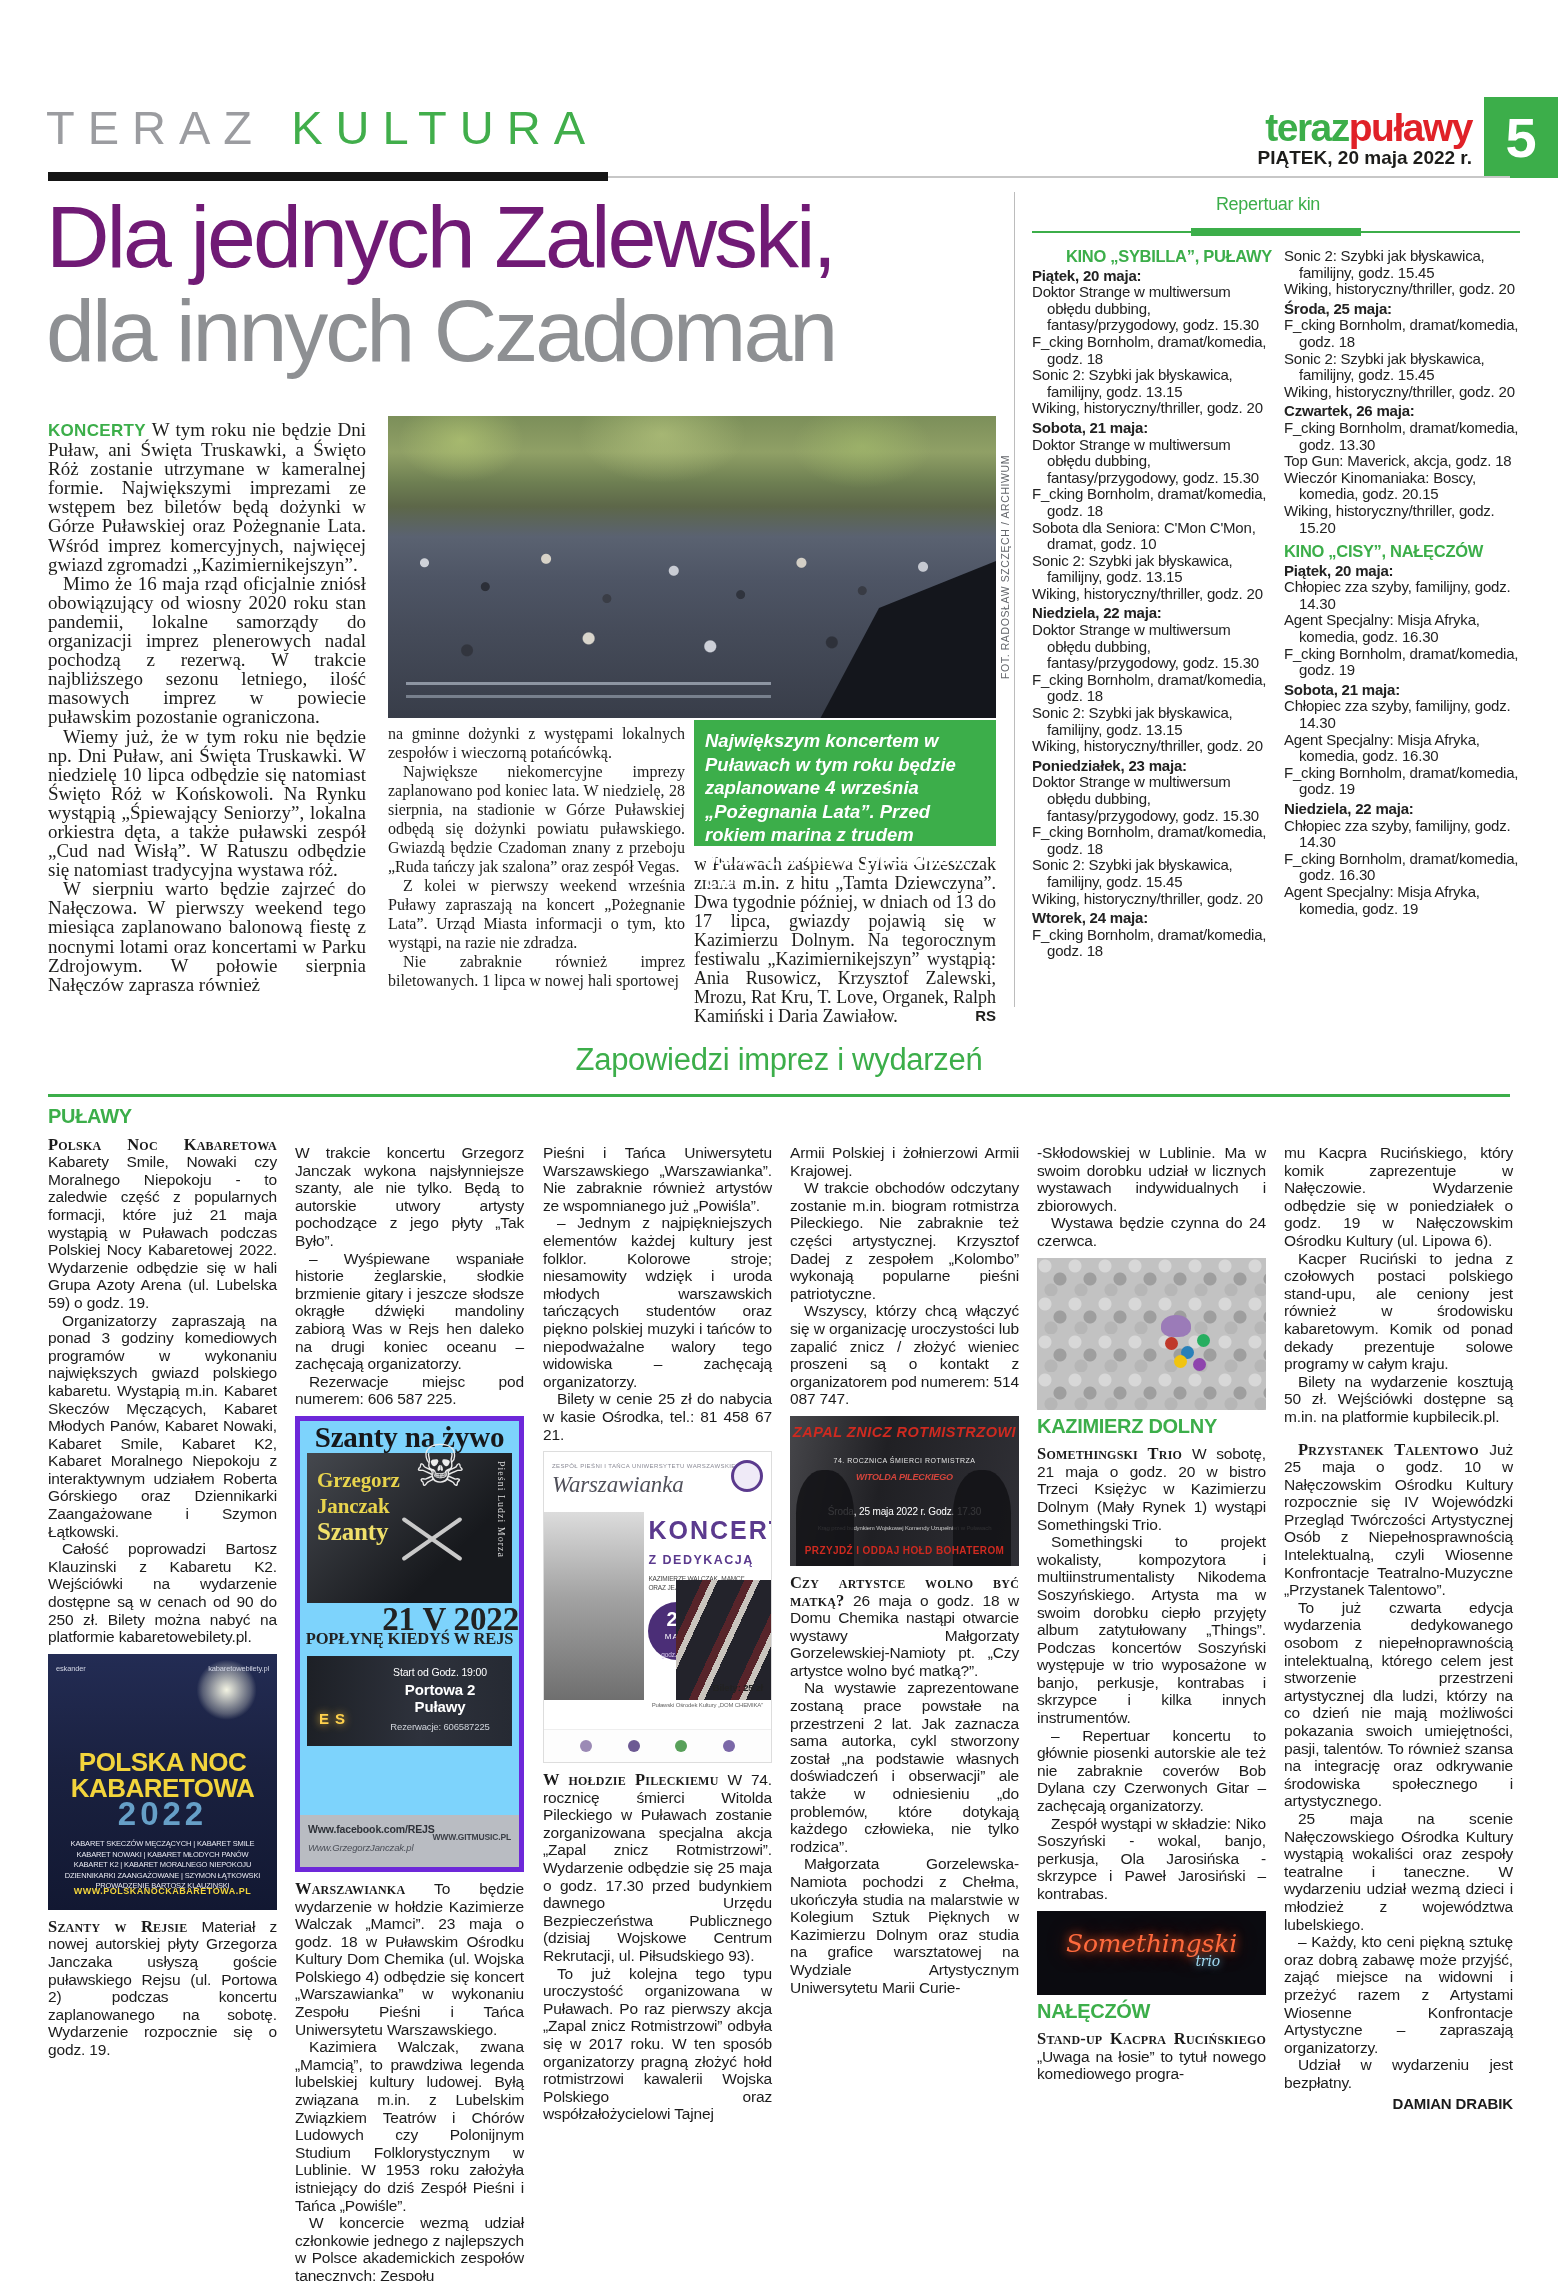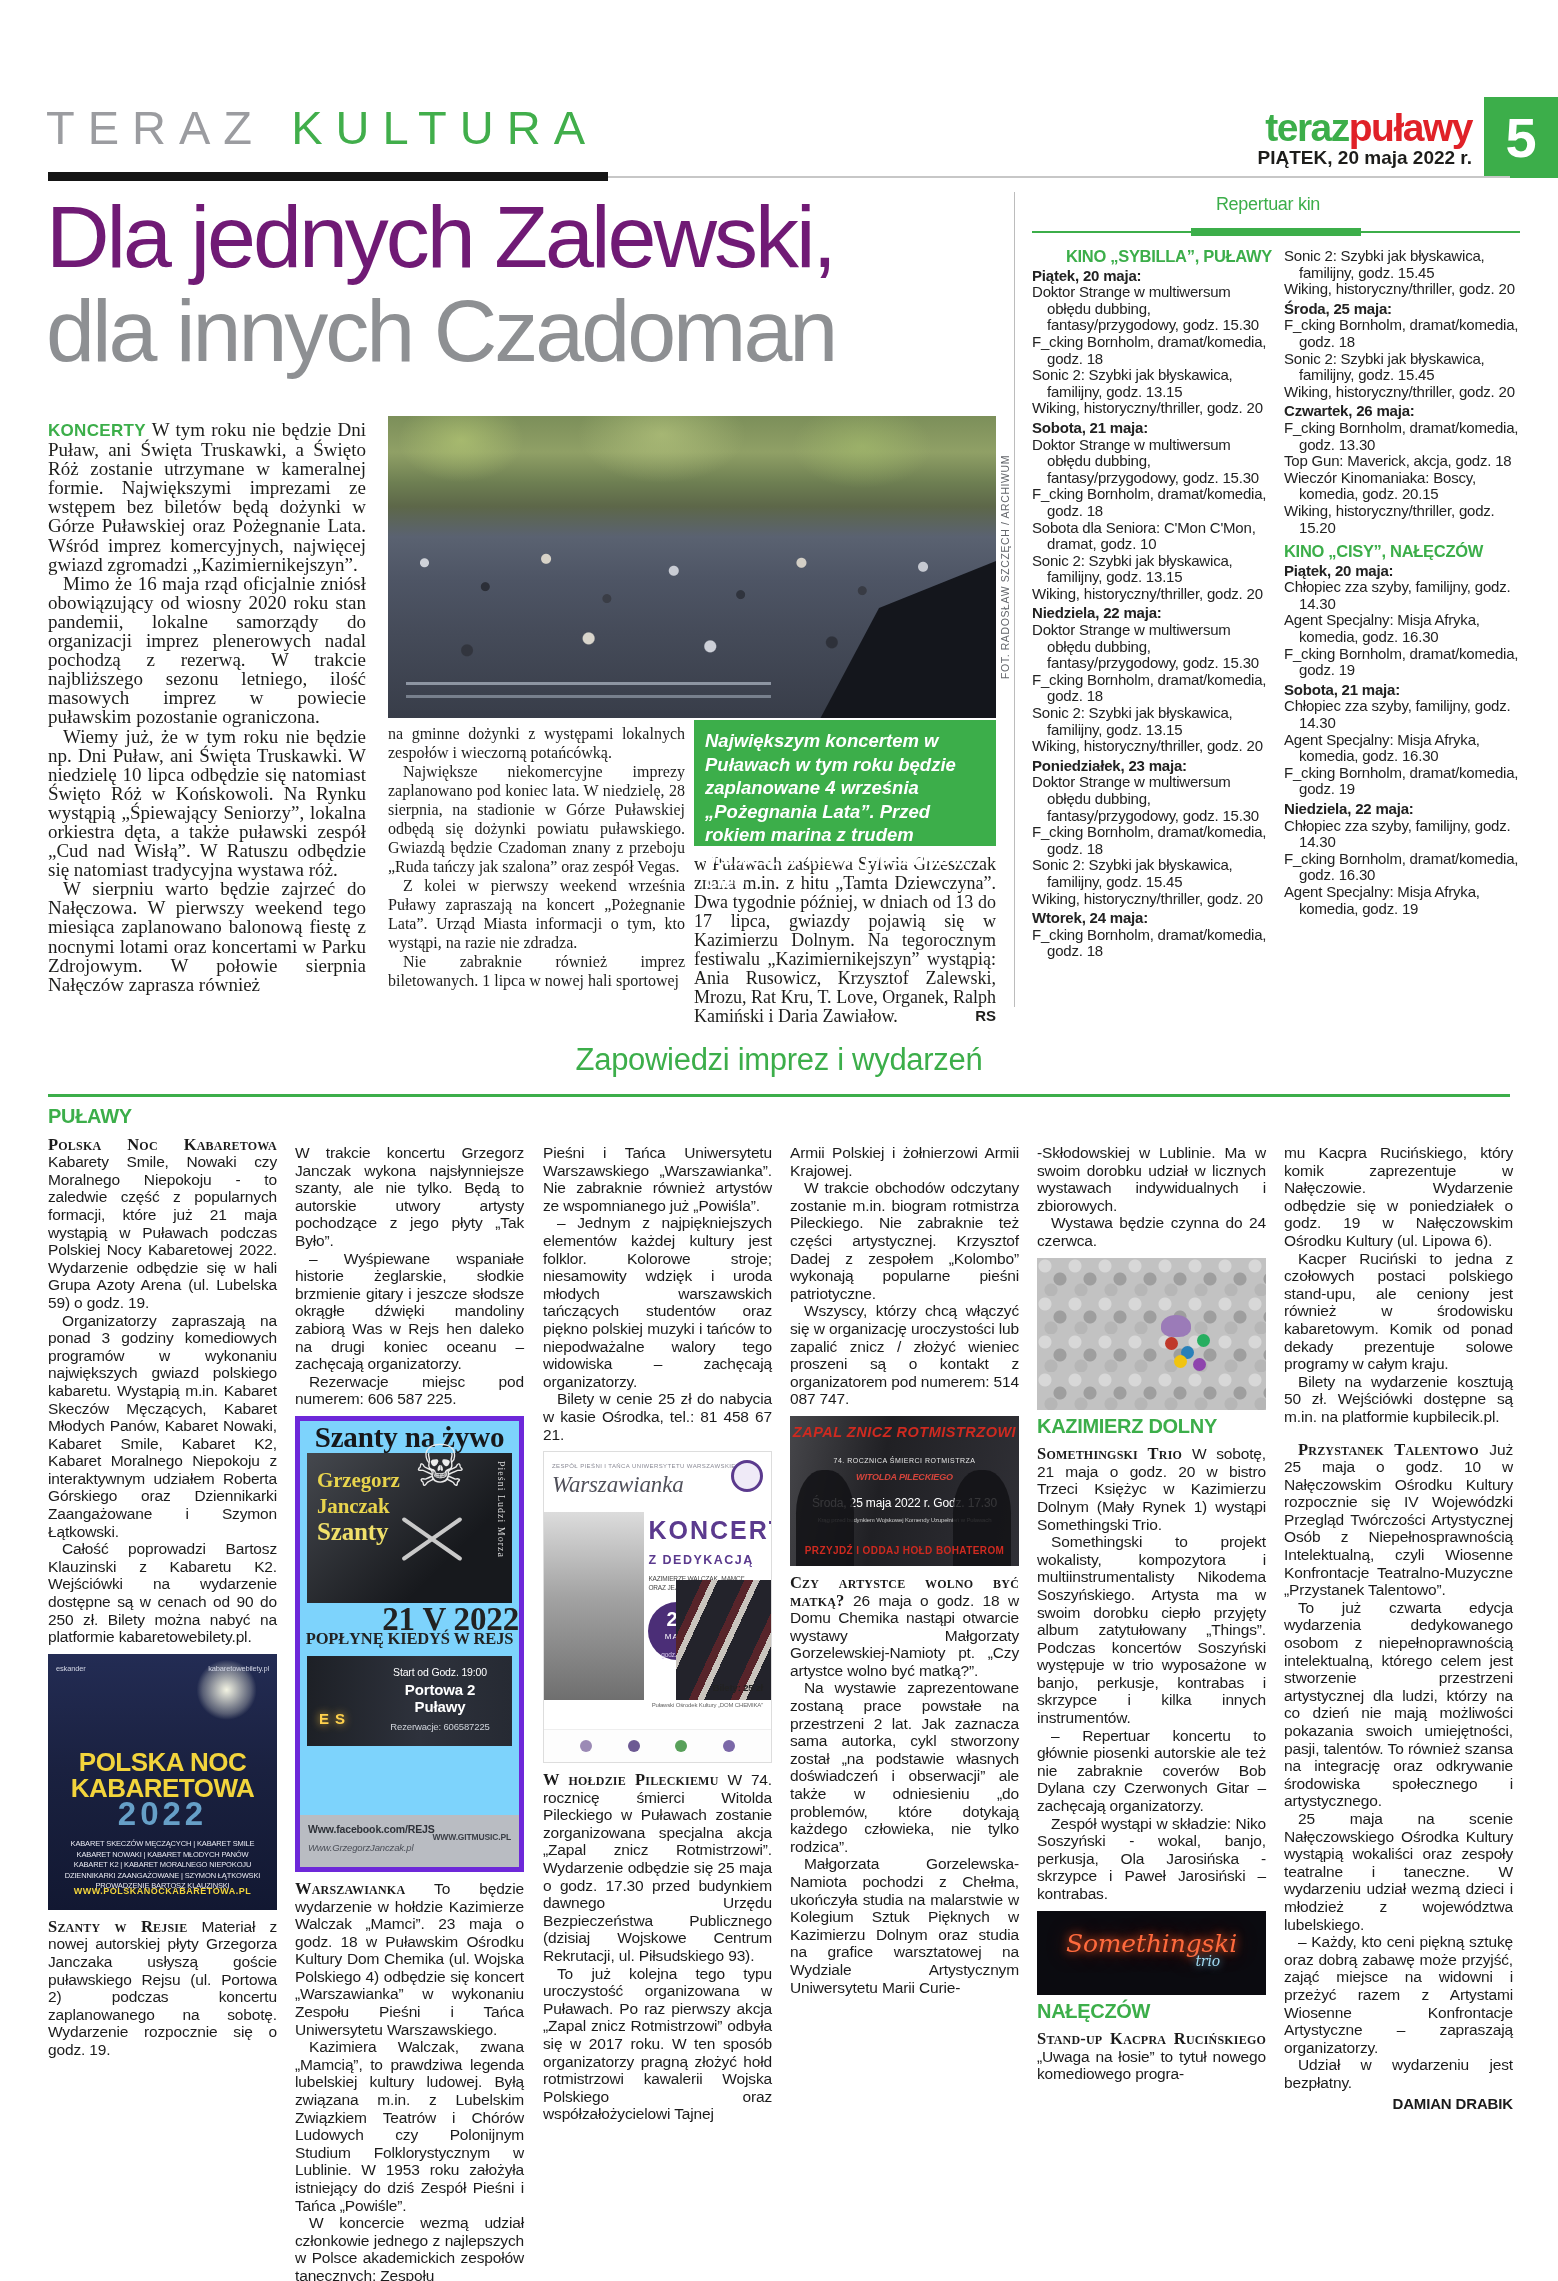--- a/index.html
+++ b/index.html
@@ -146,21 +146,21 @@
   #poster-koncert .logos{position:absolute;left:0;right:0;bottom:0;height:32px;background:#fdfdfd;border-top:1px solid #eee;
       display:flex;align-items:center;justify-content:space-around;padding:0 18px;}
   #poster-koncert .logos i{width:12px;height:12px;border-radius:50%;display:block;}
 
   #poster-znicz{height:150px;background:linear-gradient(100deg,#46464a,#202024 40%,#303036);color:#fff;text-align:center;}
   #poster-znicz .sil1,#poster-znicz .sil2{position:absolute;bottom:0;width:58px;height:96px;background:#121215;border-radius:45% 45% 0 0;opacity:.85;}
   #poster-znicz .sil1{left:6px;} #poster-znicz .sil2{right:8px;}
   #poster-znicz .zt{margin-top:8px;font-size:14.5px;font-weight:700;font-style:italic;color:#cf2a20;letter-spacing:.5px;}
   #poster-znicz .z1{margin-top:10px;font-size:7px;color:#e6e6e6;letter-spacing:.5px;}
   #poster-znicz .z2{font-size:9px;font-weight:700;font-style:italic;color:#d5453c;}
-  #poster-znicz .z3{margin-top:8px;font-size:12px;color:#fff;}
+  #poster-znicz .z3{margin-top:16px;font-size:10px;color:#fff;}
   #poster-znicz .z4{font-size:6px;color:#c9c9c9;}
   #poster-znicz .zf{position:absolute;left:0;right:0;bottom:6px;font-size:10px;font-weight:700;color:#cf2a20;letter-spacing:.4px;}
 
   #img-ballpit{height:152px;background-color:#c2c2c2;
     background-image:radial-gradient(circle at 8px 8px,#d8d8d8 6px,transparent 7px),
                      radial-gradient(circle at 23px 21px,#9e9e9e 6px,transparent 7px),
                      radial-gradient(circle at 14px 32px,#b6b6b6 6px,transparent 7px);
     background-size:30px 38px;}
   #img-ballpit i{position:absolute;width:13px;height:13px;border-radius:50%;display:block;}
   #img-ballpit .fig{position:absolute;left:54%;top:38%;width:30px;height:22px;background:#9b7bb8;border-radius:50% 50% 40% 40%;}

